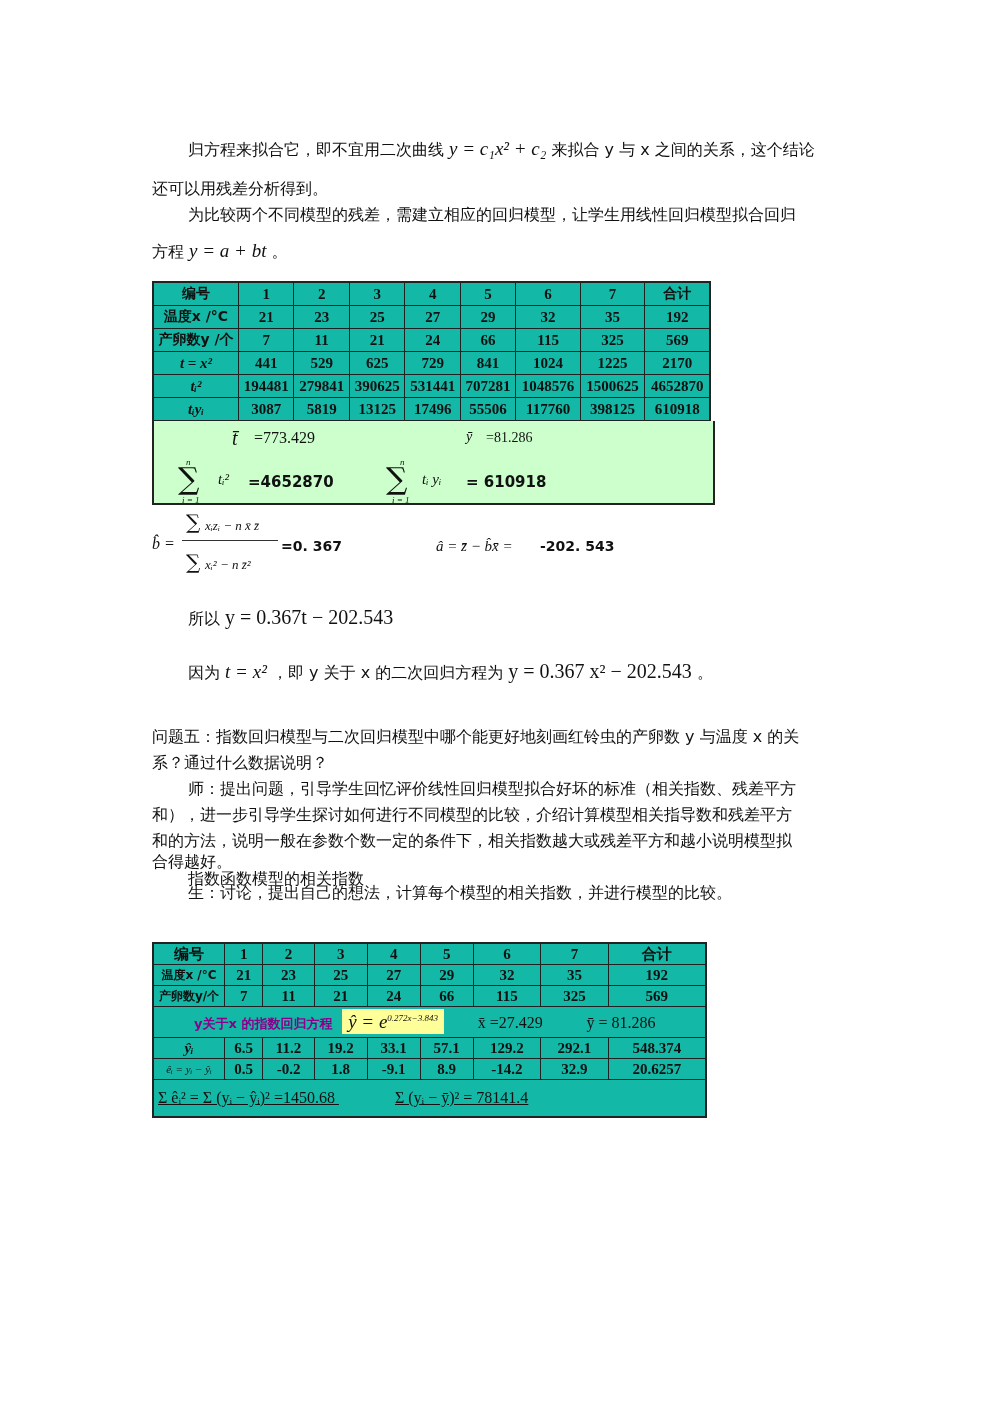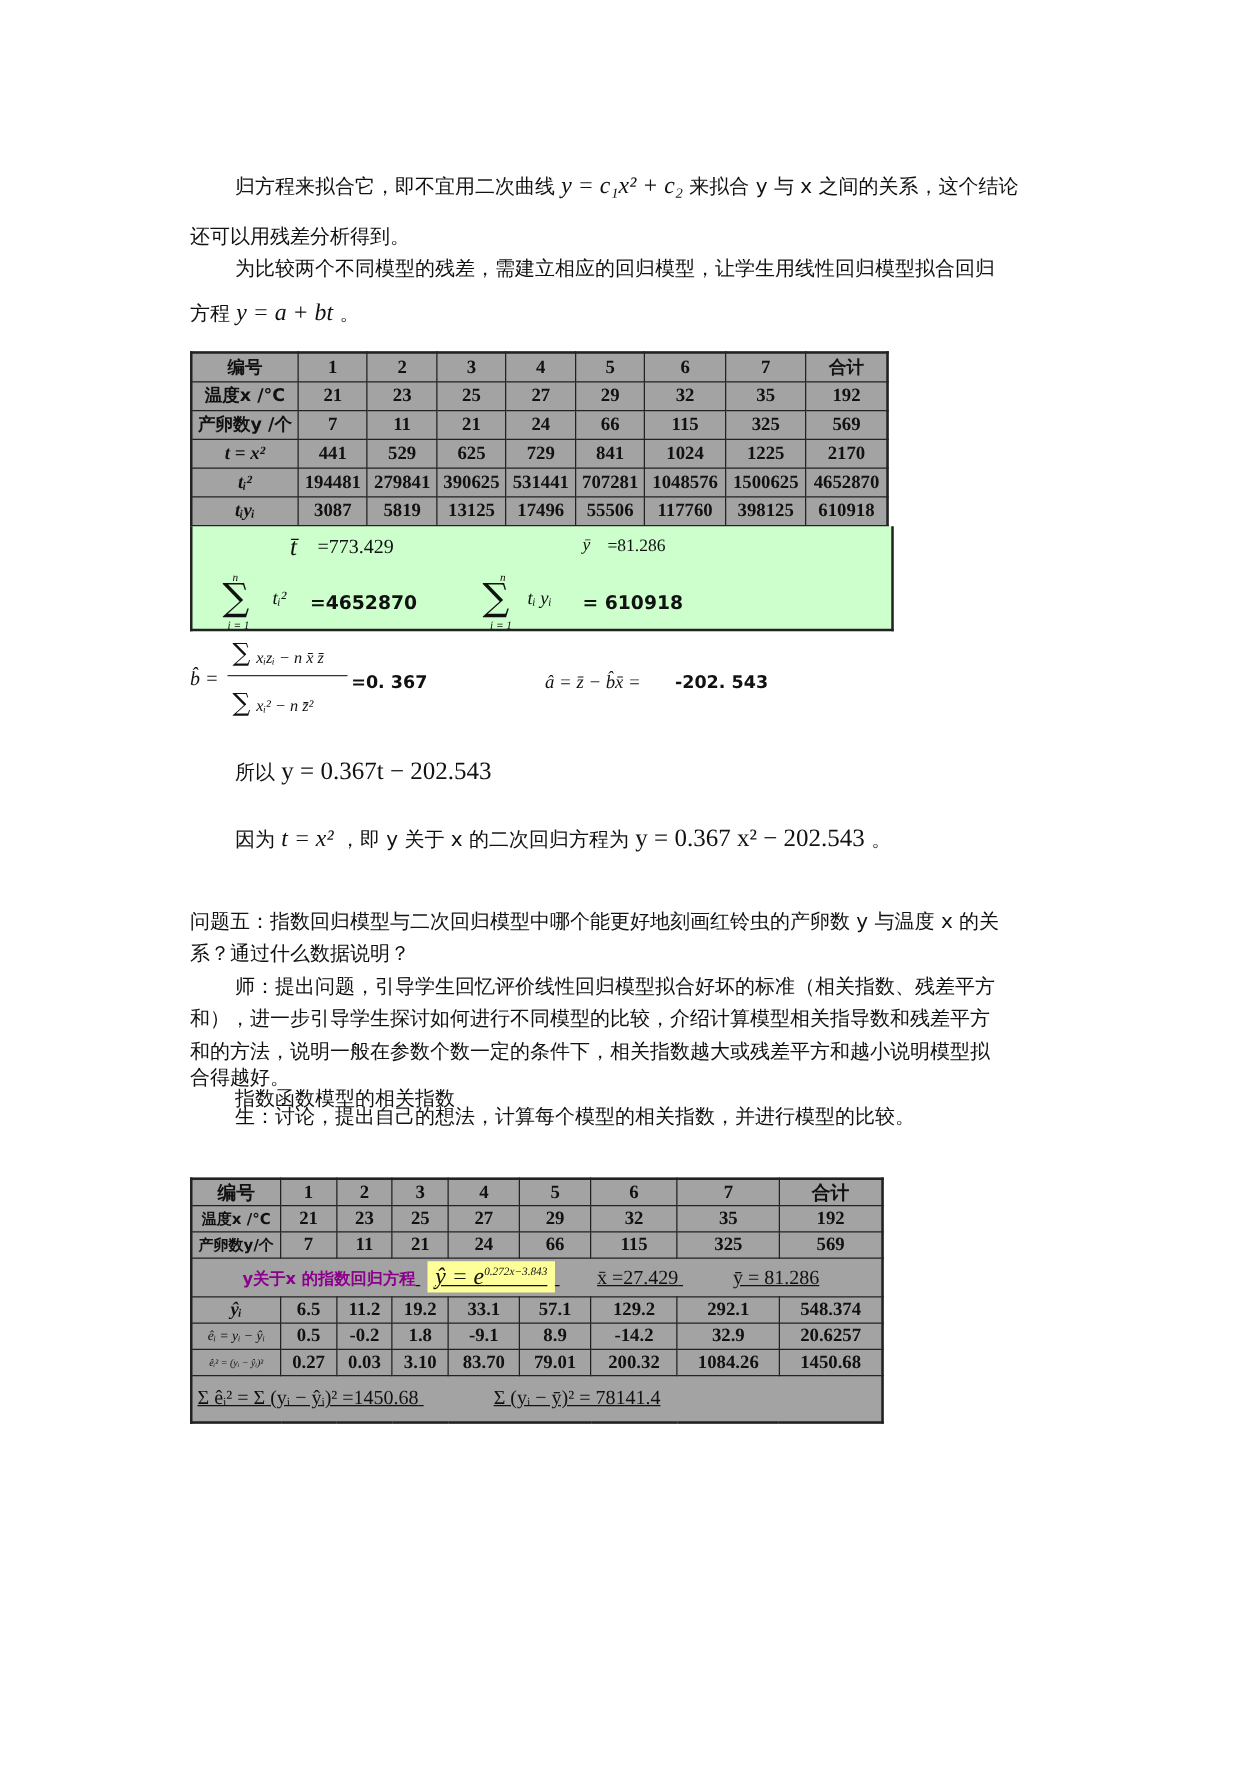--- a/index.html
+++ b/index.html
@@ -2,21 +2,21 @@
 <html><head>
 <meta charset="utf-8">
 <style>
   html, body { margin:0; padding:0; background:#ffffff; }
   body { width:1000px; height:1414px; position:relative; overflow:hidden;
          font-family:"DejaVu Sans", sans-serif; color:#111; }
   .p { position:absolute; font-size:16px; line-height:22px; white-space:nowrap; }
   .m { font-family:"Liberation Serif", serif; font-style:italic; font-size:19px; }
   .mn { font-family:"Liberation Serif", serif; font-size:19px; }
   sup, sub { font-size:11px; }
-  table.t { position:absolute; border-collapse:collapse; background:#a3a3a3;
+  table.t { position:absolute; border-collapse:collapse; background:#14b8a6;
             font-family:"Liberation Serif", serif; font-weight:bold; color:#111; }
   table.t td { border:1px solid #222; text-align:center; padding:0; }
   table.t1 { left:152px; top:281px; width:559px; border:2px solid #222; }
   table.t1 td { height:22px; font-size:15px; }
   table.t1 td.h { font-family:"DejaVu Sans", sans-serif; font-size:14px; }
   table.t2 { left:152px; top:942px; width:555px; border:2px solid #222; }
   table.t2 td { height:20px; font-size:15px; }
   table.t2 td.h { font-family:"DejaVu Sans", sans-serif; font-size:12px; }
   .it { font-style:italic; }
   .summary { position:absolute; background:#ccffcc; border:2px solid #222; border-top:none; }
@@ -196,21 +196,21 @@
     <td>7</td>
     <td>11</td>
     <td>21</td>
     <td>24</td>
     <td>66</td>
     <td>115</td>
     <td>325</td>
     <td>569</td>
   </tr>
   <tr class="eqrow">
-    <td colspan="9" style="height:30px;text-align:left;font-weight:normal;text-decoration:underline;">
+    <td colspan="9" style="height:30px;text-align:left;font-weight:normal;">
       <span class="eq" style="display:inline-block;margin-left:40px;color:#8b008b;font-weight:bold;font-family:'DejaVu Sans',sans-serif;font-size:13px;">y关于x 的指数回归方程</span>
       <span class="hl" style="margin-left:6px;font-family:'Liberation Serif',serif;font-style:italic;font-size:19px;"><span>ŷ = e</span><sup style="font-size:9px;">0.272x−3.843</sup></span>
       <span style="margin-left:30px;font-family:'Liberation Serif',serif;font-size:16px;">x̄ =27.429</span>
       <span style="margin-left:40px;font-family:'Liberation Serif',serif;font-size:16px;">ȳ  = 81.286</span>
     </td>
   </tr>
   <tr>
     <td class="it">ŷᵢ</td>
     <td>6.5</td>
     <td>11.2</td>
@@ -226,30 +226,19 @@
     <td>0.5</td>
     <td>-0.2</td>
     <td>1.8</td>
     <td>-9.1</td>
     <td>8.9</td>
     <td>-14.2</td>
     <td>32.9</td>
     <td>20.6257</td>
   </tr>
   <tr>
-    <td class="it" style="font-size:8px;font-weight:normal;">êᵢ² = (yᵢ − ŷᵢ)²</td>
-    <td>0.27</td>
-    <td>0.03</td>
-    <td>3.10</td>
-    <td>83.70</td>
-    <td>79.01</td>
-    <td>200.32</td>
-    <td>1084.26</td>
-    <td>1450.68</td>
-  </tr>
-  <tr>
     <td colspan="9" style="height:36px;text-align:left;font-weight:normal;font-size:16px;text-decoration:underline;">
       <span style="margin-left:4px;">Σ êᵢ² = Σ (yᵢ − ŷᵢ)² =1450.68</span>
       <span style="margin-left:56px;">Σ (yᵢ − ȳ)² =  78141.4</span>
     </td>
   </tr>
 </tbody>
   </table>
 
 </body></html>

